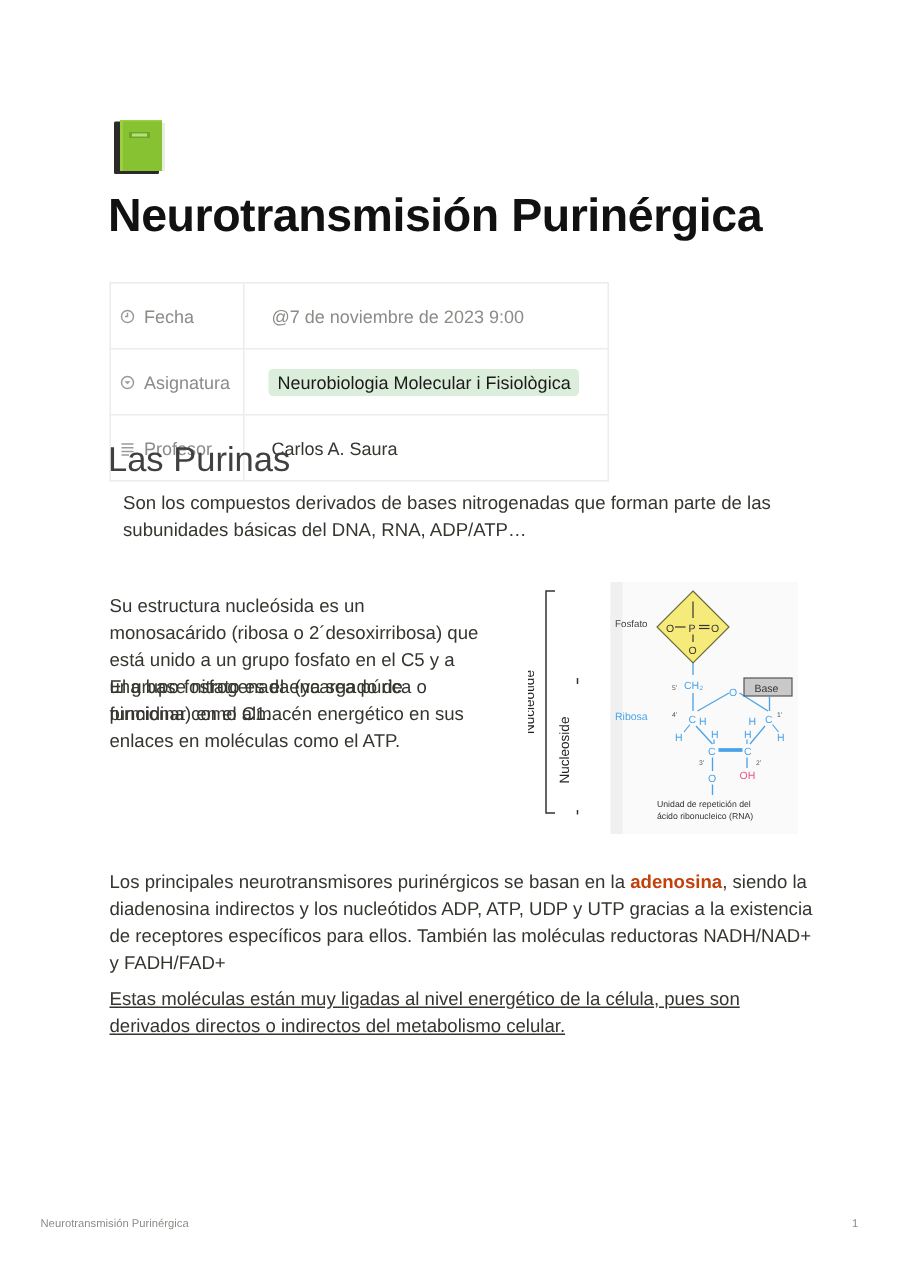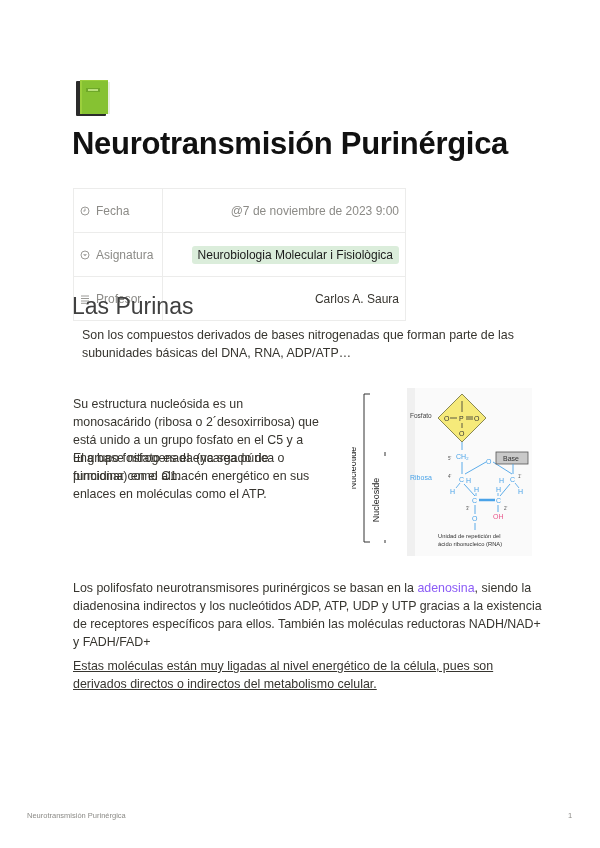--- a/index.html
+++ b/index.html
@@ -13,35 +13,35 @@
     font-size: 31px; font-weight: 700; color: #111111; letter-spacing: -0.3px;
     white-space: nowrap;
   }
 
   .props {
     position: absolute; left: 73px; top: 188px; width: 333px;
     border-collapse: collapse; font-size: 12px;
   }
   .props td { border: 1px solid #ececeb; height: 44px; padding: 0 6px; vertical-align: middle; white-space: nowrap; }
   .props td.key { width: 89px; color: #8c8b87; }
-  .props td.val { color: #37352f; padding-left: 18px; text-align: right; }
+  .props td.val { color: #37352f; padding-left: 18px; }
   .props td.val.date { color: #8c8b87; }
   .prop-icon { display: inline-block; width: 10px; height: 10px; margin-right: 6px; vertical-align: -1px; }
   .tag {
     display: inline-block; background: #dbeddb; color: #1b1b1b;
     padding: 2px 6px; border-radius: 3px; font-size: 12px; margin-left: -2px;
   }
 
   .h2 {
     position: absolute; left: 72px; top: 293px;
     font-size: 23px; font-weight: 500; color: #404040; white-space: nowrap; text-align: right;
   }
 
   .para { position: absolute; font-size: 12.4px; line-height: 18px; color: #37352f; }
-  .para b { font-weight: 400; color: #8b5cf6; }
+  .para b { font-weight: 700; color: #c2410c; }
 
   .p1 { left: 82px; top: 326px; width: 470px; }
   .p2 { left: 73px; top: 395px; width: 250px; }
   .p3 { left: 73px; top: 449px; width: 250px; }
   .p4 { left: 73px; top: 579px; width: 470px; }
   .p5 { left: 73px; top: 657px; width: 470px; text-decoration: underline; }
 
   .figure { position: absolute; left: 352px; top: 388px; width: 180px; height: 168px; }
 
   .footer-title { position: absolute; left: 27px; top: 811px; font-size: 7.5px; color: #8c8b87; white-space: nowrap; }
@@ -100,21 +100,21 @@
     <td class="val">Carlos A. Saura</td>
   </tr>
 </tbody>
   </table>
 
 <div class="h2">Las Purinas</div>
 
 <p class="para p1">Son los compuestos derivados de bases nitrogenadas que forman parte de las subunidades básicas del DNA, RNA, ADP/ATP…</p>
 <p class="para p2">Su estructura nucleósida es un monosacárido (ribosa o 2´desoxirribosa) que está unido a un grupo fosfato en el C5 y a una base nitrogenada (ya sea púrica o pirmidina) en el C1.</p>
 <p class="para p3">El grupo fosfato es el encargado de funcionar como almacén energético en sus enlaces en moléculas como el ATP.</p>
-<p class="para p4"><span>Los polifosfato neurotransmisores purinérgicos se basan en la </span><b>adenosina</b><span>, siendo la diadenosina indirectos y los nucleótidos ADP, ATP, UDP y UTP gracias a la existencia de receptores específicos para ellos. También las moléculas reductoras NADH/NAD+ y FADH/FAD+</span></p>
+<p class="para p4"><span>Los principales neurotransmisores purinérgicos se basan en la </span><b>adenosina</b><span>, siendo la diadenosina indirectos y los nucleótidos ADP, ATP, UDP y UTP gracias a la existencia de receptores específicos para ellos. También las moléculas reductoras NADH/NAD+ y FADH/FAD+</span></p>
 <p class="para p5">Estas moléculas están muy ligadas al nivel energético de la célula, pues son derivados directos o indirectos del metabolismo celular.</p>
 
 <div class="figure">
   <svg width="180" height="168" viewBox="0 0 180 168" font-family="Liberation Sans, sans-serif">
 
     <rect x="55" y="0" width="125" height="168" fill="#fafafa"></rect>
     <rect x="55" y="0" width="8" height="168" fill="#f0f0f0"></rect>
 
     <path d="M18 6 H12 V154 H18" fill="none" stroke="#333" stroke-width="1"></path>
     <line x1="33" y1="64" x2="33" y2="68" stroke="#333" stroke-width="1"></line>

